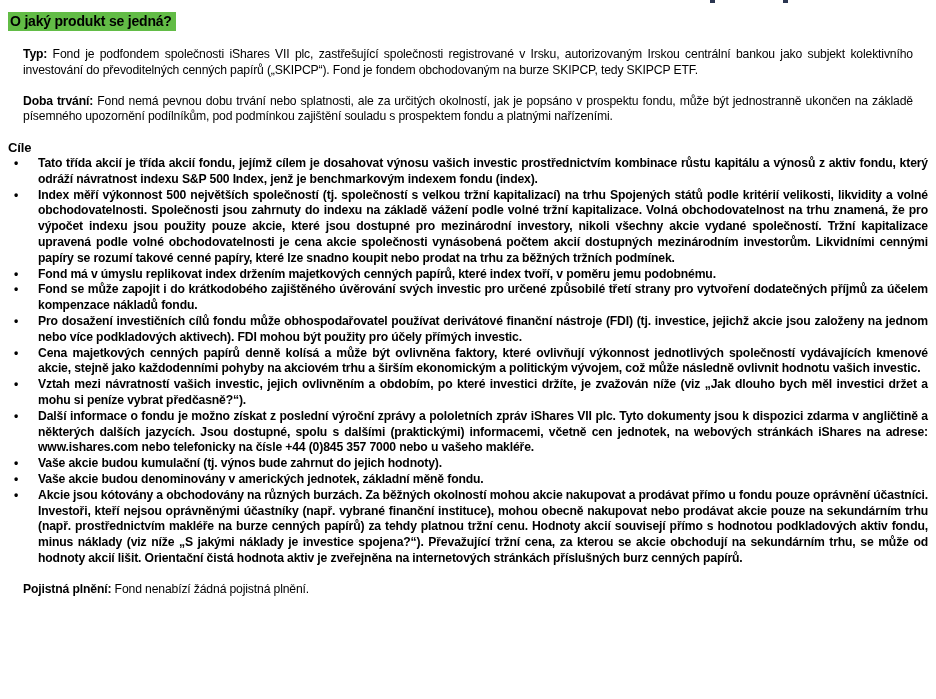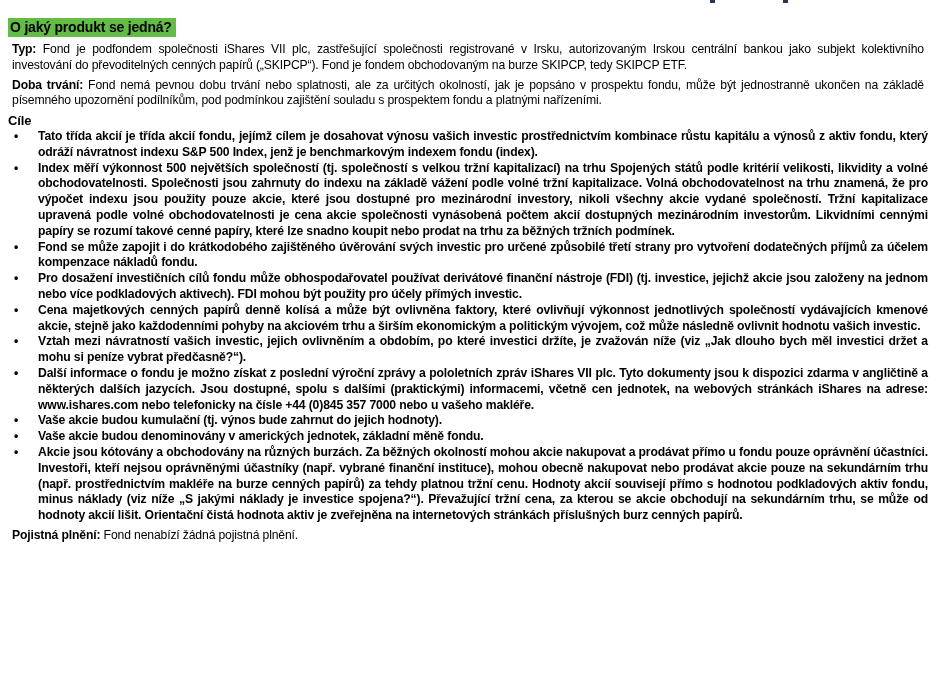--- a/index.html
+++ b/index.html
@@ -20,42 +20,42 @@
     position: relative;
     width: 936px;
     height: 699px;
     overflow: hidden;
     box-sizing: border-box;
   }
   .content {
     position: absolute;
     left: 8px;
     right: 8px;
-    top: 16px;
+    top: 10px;
   }
   .frag {
     position: absolute;
     top: 0;
     width: 5px;
     height: 3px;
     background: #2a3550;
   }
   .frag1 { left: 710px; }
   .frag2 { left: 783px; }
   .section-title {
     display: inline-block;
     margin: 2px 0 1px 0;
     font-size: 14px;
     line-height: 16px;
     font-weight: bold;
     padding: 1px 4px 2px 2px;
     letter-spacing: -0.2px;
   }
   p {
-    margin: 4px;
+    margin: 15px;
     text-align: justify;
   }
   p b { white-space: nowrap; }
   .objectives-heading {
     margin: 0;
     font-size: 13px;
     line-height: 15.8px;
     font-weight: bold;
   }
   ul.objectives {
@@ -89,20 +89,21 @@
 
     <p><b>Typ:</b> <span>Fond je podfondem společnosti iShares VII plc, zastřešující společnosti registrované v Irsku, autorizovaným Irskou centrální bankou jako subjekt kolektivního investování do převoditelných cenných papírů („SKIPCP“). Fond je fondem obchodovaným na burze SKIPCP, tedy SKIPCP ETF.</span></p>
 
     <p><b>Doba trvání:</b> <span>Fond nemá pevnou dobu trvání nebo splatnosti, ale za určitých okolností, jak je popsáno v prospektu fondu, může být jednostranně ukončen na základě písemného upozornění podílníkům, pod podmínkou zajištění souladu s prospektem fondu a platnými nařízeními.</span></p>
 
     <div class="objectives-heading">Cíle</div>
 
     <ul class="objectives">
       <li>Tato třída akcií je třída akcií fondu, jejímž cílem je dosahovat výnosu vašich investic prostřednictvím kombinace růstu kapitálu a výnosů z aktiv fondu, který odráží návratnost indexu S&amp;P 500 Index, jenž je benchmarkovým indexem fondu (index).</li>
       <li>Index měří výkonnost 500 největších společností (tj. společností s velkou tržní kapitalizací) na trhu Spojených států podle kritérií velikosti, likvidity a volné obchodovatelnosti. Společnosti jsou zahrnuty do indexu na základě vážení podle volné tržní kapitalizace. Volná obchodovatelnost na trhu znamená, že pro výpočet indexu jsou použity pouze akcie, které jsou dostupné pro mezinárodní investory, nikoli všechny akcie vydané společností. Tržní kapitalizace upravená podle volné obchodovatelnosti je cena akcie společnosti vynásobená počtem akcií dostupných mezinárodním investorům. Likvidními cennými papíry se rozumí takové cenné papíry, které lze snadno koupit nebo prodat na trhu za běžných tržních podmínek.</li>
+      <li>Fond má v úmyslu replikovat index držením majetkových cenných papírů, které index tvoří, v poměru jemu podobnému.</li>
       <li>Fond se může zapojit i do krátkodobého zajištěného úvěrování svých investic pro určené způsobilé třetí strany pro vytvoření dodatečných příjmů za účelem kompenzace nákladů fondu.</li>
       <li>Pro dosažení investičních cílů fondu může obhospodařovatel používat derivátové finanční nástroje (FDI) (tj. investice, jejichž akcie jsou založeny na jednom nebo více podkladových aktivech). FDI mohou být použity pro účely přímých investic.</li>
       <li>Cena majetkových cenných papírů denně kolísá a může být ovlivněna faktory, které ovlivňují výkonnost jednotlivých společností vydávajících kmenové akcie, stejně jako každodenními pohyby na akciovém trhu a širším ekonomickým a politickým vývojem, což může následně ovlivnit hodnotu vašich investic.</li>
       <li>Vztah mezi návratností vašich investic, jejich ovlivněním a obdobím, po které investici držíte, je zvažován níže (viz „Jak dlouho bych měl investici držet a mohu si peníze vybrat předčasně?“).</li>
       <li>Další informace o fondu je možno získat z poslední výroční zprávy a pololetních zpráv iShares VII plc. Tyto dokumenty jsou k dispozici zdarma v angličtině a některých dalších jazycích. Jsou dostupné, spolu s dalšími (praktickými) informacemi, včetně cen jednotek, na webových stránkách iShares na adrese: www.ishares.com nebo telefonicky na čísle +44 (0)845 357 7000 nebo u vašeho makléře.</li>
       <li>Vaše akcie budou kumulační (tj. výnos bude zahrnut do jejich hodnoty).</li>
       <li>Vaše akcie budou denominovány v amerických jednotek, základní měně fondu.</li>
       <li>Akcie jsou kótovány a obchodovány na různých burzách. Za běžných okolností mohou akcie nakupovat a prodávat přímo u fondu pouze oprávnění účastníci. Investoři, kteří nejsou oprávněnými účastníky (např. vybrané finanční instituce), mohou obecně nakupovat nebo prodávat akcie pouze na sekundárním trhu (např. prostřednictvím makléře na burze cenných papírů) za tehdy platnou tržní cenu. Hodnoty akcií souvisejí přímo s hodnotou podkladových aktiv fondu, minus náklady (viz níže „S jakými náklady je investice spojena?“). Převažující tržní cena, za kterou se akcie obchodují na sekundárním trhu, se může od hodnoty akcií lišit. Orientační čistá hodnota aktiv je zveřejněna na internetových stránkách příslušných burz cenných papírů.</li>
     </ul>
 

